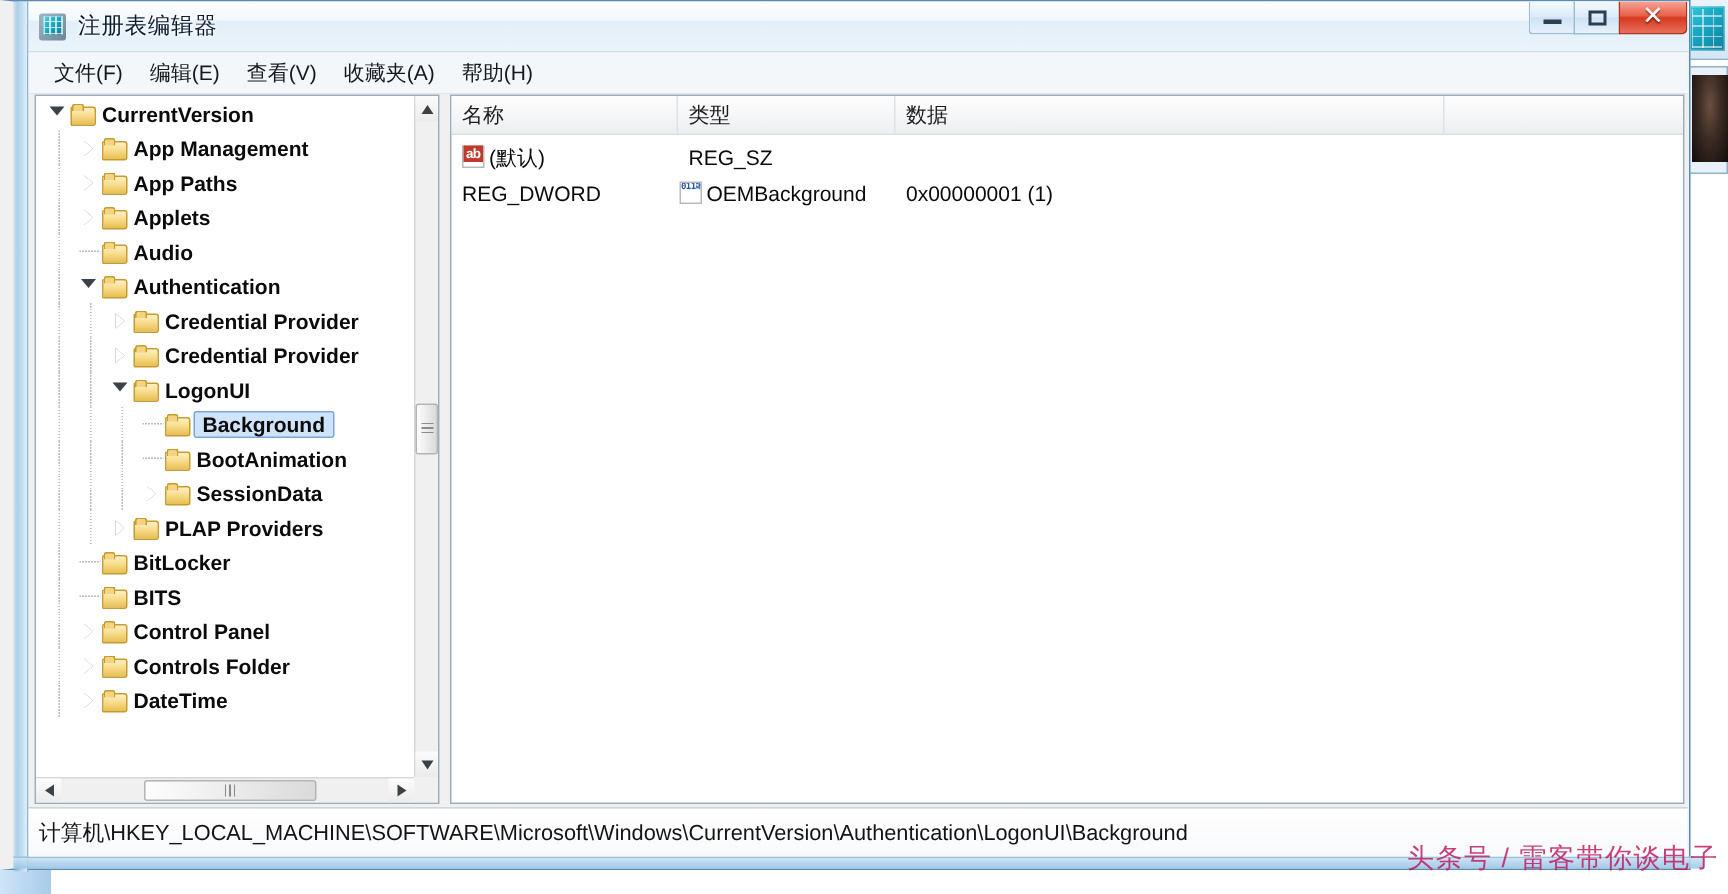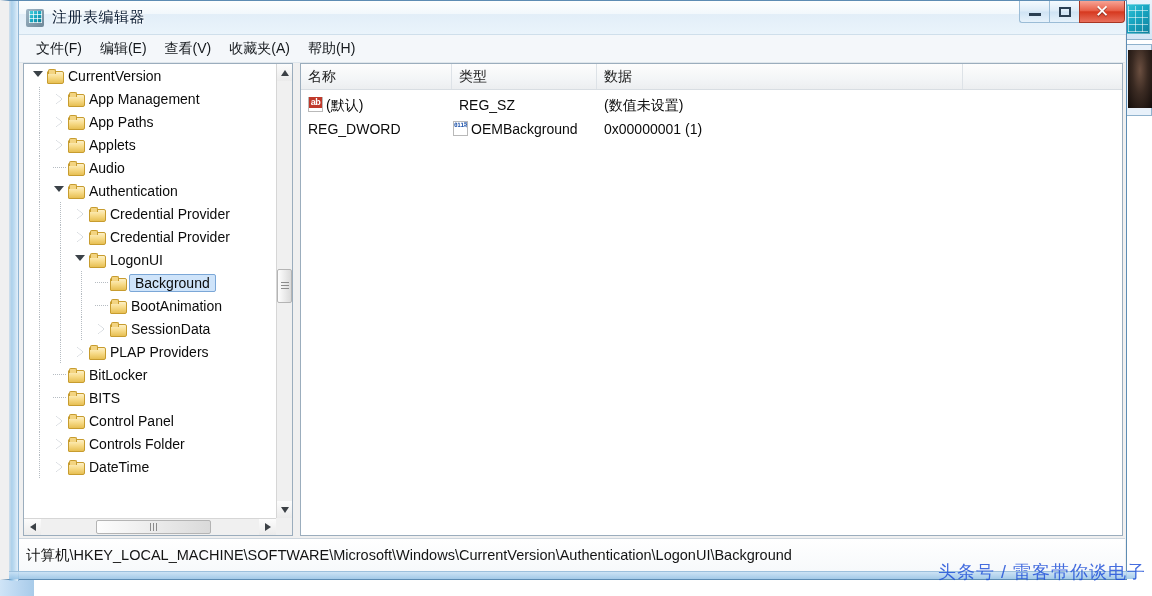--- a/index.html
+++ b/index.html
@@ -138,21 +138,21 @@
 
   
   #content {
     position:absolute; left:10px; top:62px; right:1px; bottom:41px;
     background:#f0f0f0;
   }
 
   
   #treepane {
     position:absolute; left:4px; top:0; width:270px; bottom:2px;
-    background:#ffffff; border:1px solid #9badbd; overflow:hidden;
+    background:#ffffff; border:1px solid #9badbd; overflow:hidden;font-weight:bold;
   }
   #treeclip {
     position:absolute; left:0; top:0; right:16px; bottom:17px;
     overflow:hidden;
   }
   .trow {
     position:relative; height:23px; display:flex; align-items:center;
     white-space:nowrap; font-size:14px; color:#0b0b0b;
   }
   .tw { position:relative; width:15px; height:23px; flex:none; }
@@ -279,21 +279,21 @@
   #statusbar {
     position:absolute; left:10px; right:1px; bottom:8px; height:33px;
     background:linear-gradient(to bottom,#ffffff,#f7f9fb);
     border-top:1px solid #cdd6de;
     display:flex; align-items:center;
   }
   #statuspath { font-size:14.5px; color:#141414; padding-left:7px; }
 
   #watermark {
     position:absolute; right:6px; bottom:12px;
-    font-size:18px; color:#1d4ed8; opacity:.82; letter-spacing:1px;
+    font-size:18px; color:#be185d; opacity:.82; letter-spacing:1px;
     white-space:nowrap; pointer-events:none;margin-top:12px;
   }
 </style>
 </head>
 <body>
 
 <div id="desktop">
   <div id="bgwin-right"></div>
   <div id="bgwin-right-top"></div>
   <div id="bgwin-tile"></div>
@@ -559,21 +559,20 @@
         <div class="hcell" style="flex:1;border-right:none"></div>
       </div>
 
       <div style="padding-top:7px;">
         <div class="lrow">
           <div class="lcell" style="width:151px">
             <span class="vicon sz"></span>
             <span>(默认)</span>
           </div>
           <div class="lcell" style="width:145px">REG_SZ</div>
-          <div class="lcell" style="width:366px">(数值未设置)</div>
         </div>
         <div class="lrow">
           <div class="lcell" style="width:145px">REG_DWORD</div>
           <div class="lcell" style="width:151px">
             <span class="vicon dw"></span>
             <span>OEMBackground</span>
           </div>
           <div class="lcell" style="width:366px">0x00000001 (1)</div>
         </div>
       </div>

